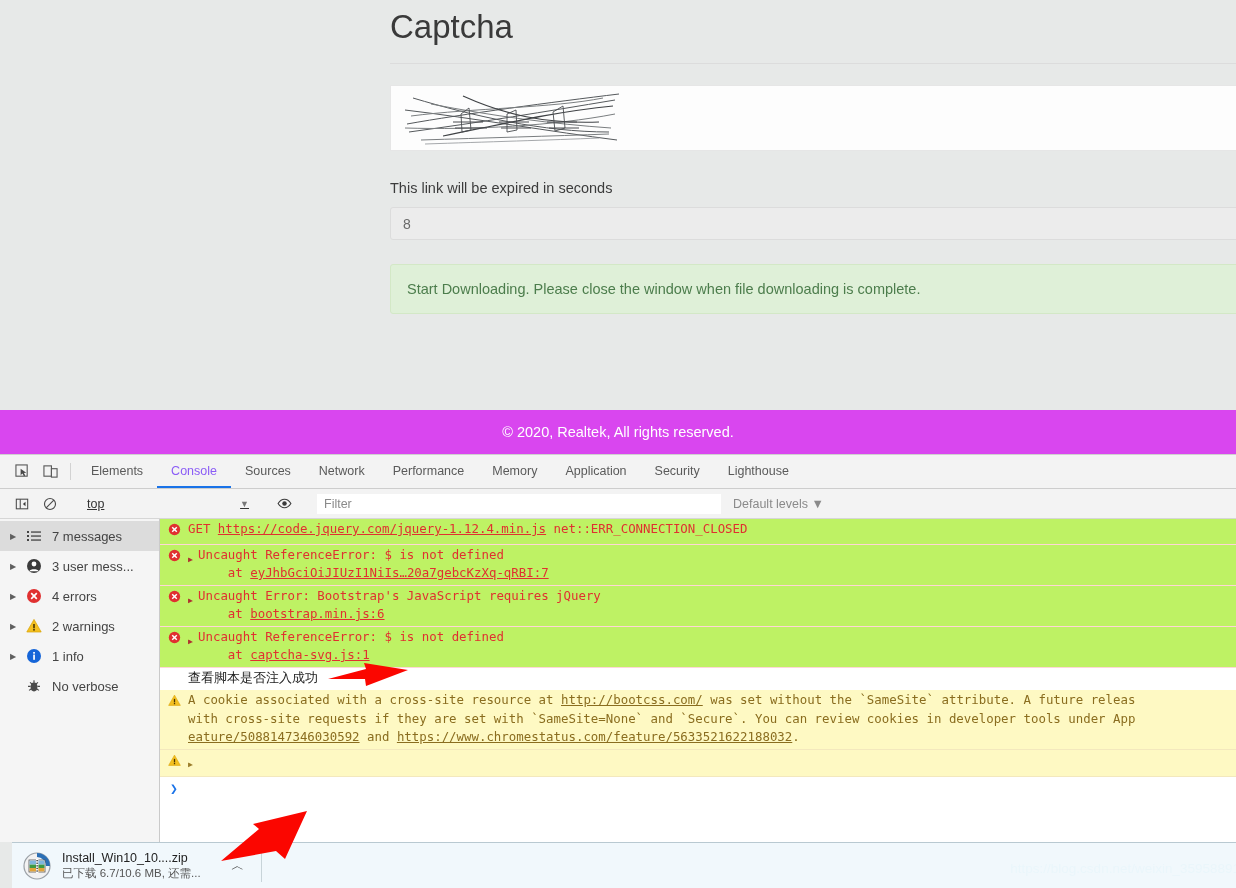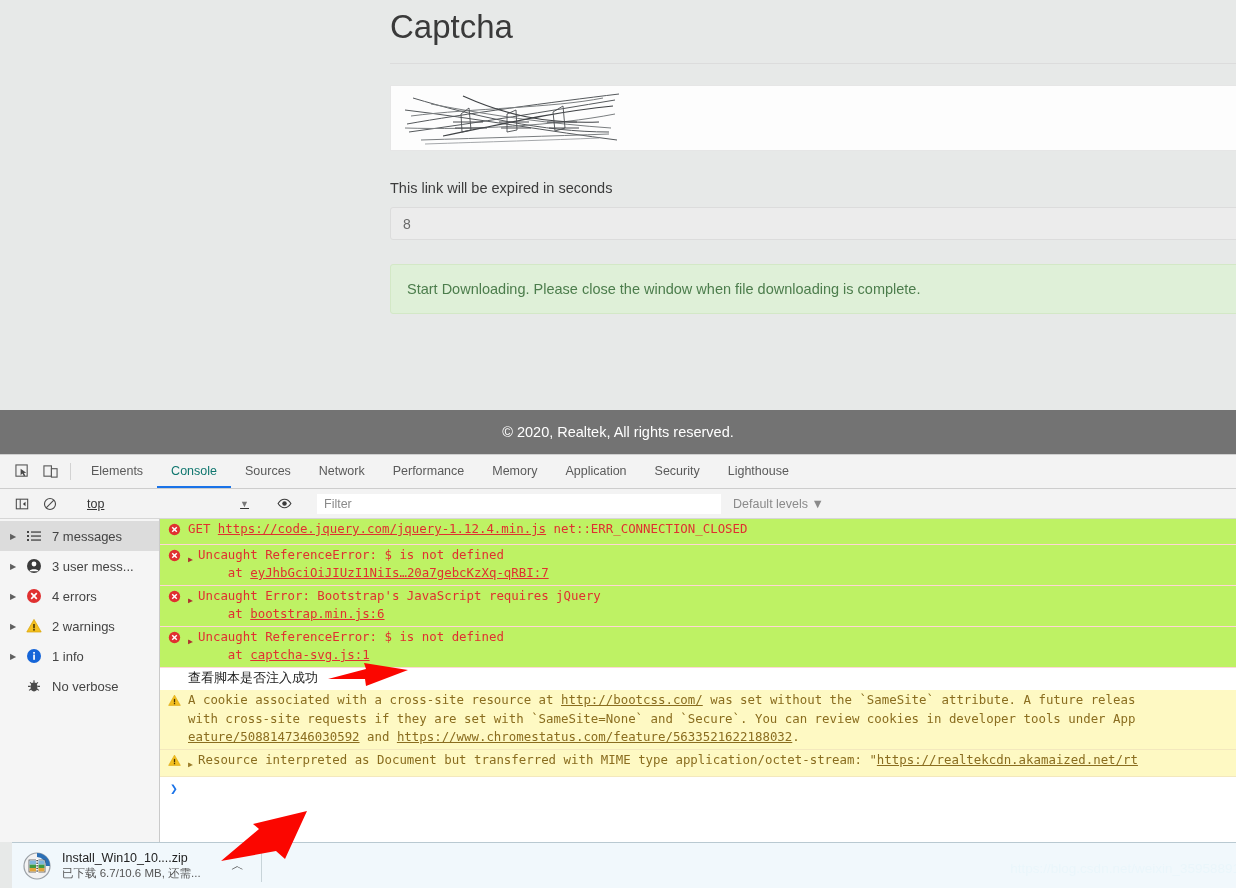--- a/index.html
+++ b/index.html
@@ -44,21 +44,21 @@
   }
   .alert-success {
     margin-top:24px; width:1010px; min-height:48px;
     background:#dff0d8; border:1px solid #d3e8c6; border-radius:3px;
     color:#4c7d4c; font-size:14.5px;
     padding:14px 16px; line-height:20px;
   }
 
   .site-footer {
     position:absolute; left:0; top:410px; width:1236px; height:44px;
-    background:#737373; color:#ffffff;
+    background:#d946ef; color:#ffffff;
     display:flex; align-items:center; justify-content:center;
     font-size:14.5px;
   }
 
   
   #devtools {
     position:absolute; left:0; top:454px; width:1236px; height:388px;
     background:#ffffff; border-top:1px solid #cfcfcf;
     display:flex; flex-direction:column;
   }
@@ -72,21 +72,21 @@
   }
   .dt-icon-btn:first-child { margin-left:8px; }
   .dt-sep {
     width:1px; background:#d2d2d2; margin:8px 6px; flex:none;
   }
   .dt-tab {
     padding:0 14px; display:flex; align-items:center;
     font-size:12.5px; color:#5a5a5a; white-space:nowrap;
     border-bottom:2px solid transparent;
   }
-  .dt-tab.active { color:#0f766e; border-bottom-color:#1a73e8; }
+  .dt-tab.active { color:#8b5cf6; border-bottom-color:#1a73e8; }
 
   .dt-toolbar {
     height:30px; background:#f3f3f3; border-bottom:1px solid #d6d6d6;
     display:flex; align-items:center; flex:none;
   }
   .ctx-select {
     display:flex; align-items:center; width:180px; padding-left:10px;
     font-size:12.5px; color:#333;text-decoration:underline;
   }
   .ctx-select .caret { margin-left:auto; margin-right:8px; color:#777; font-size:9px; }
@@ -427,21 +427,20 @@
 
       <div class="msg warn nowrap-row">
         <span class="msg-ic">
           <svg width="13" height="13" viewBox="0 0 16 16">
               <path d="M8,1.4 L15.2,14 L0.8,14 Z" fill="#f4c020" stroke="#d8a200" stroke-width="0.7"></path>
               <rect x="7.2" y="6" width="1.6" height="4.3" fill="#4a3500"></rect>
               <rect x="7.2" y="11" width="1.6" height="1.6" fill="#4a3500"></rect>
             </svg>
         </span>
         <span class="msg-tri">▶</span>
-        <span class="msg-body"><span>Resource interpreted as Document but transferred with MIME type application/octet-stream: "</span><span class="lnk">https://realtekcdn.akamaized.net/rt</span></span>
       </div>
 
       <div class="prompt-row">
         <span>❯</span>
       </div>
     </div>
   </div>
 </div>
 
 <div id="download-shelf">

